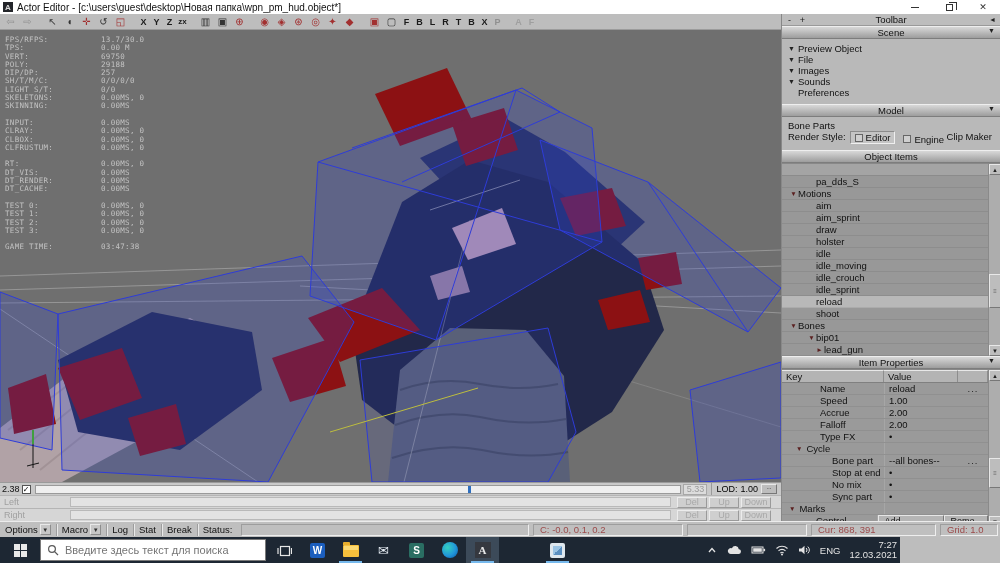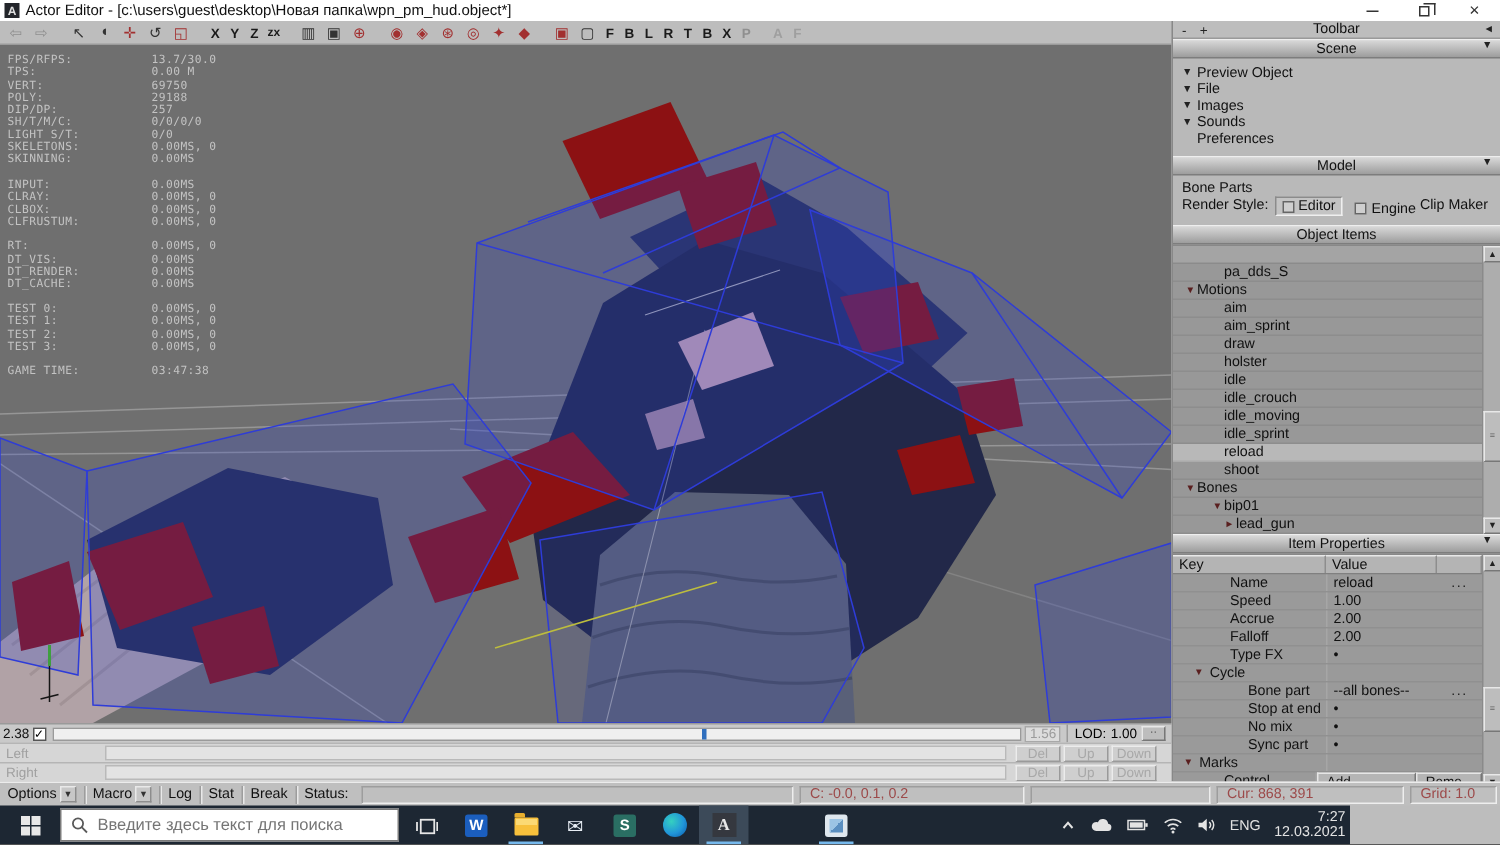--- a/index.html
+++ b/index.html
@@ -445,26 +445,26 @@
             <span>holster</span>
           </div>
 
           <div class="oi-row lvl2">
             <span class="tri"></span>
             <span>idle</span>
           </div>
 
           <div class="oi-row lvl2">
             <span class="tri"></span>
+            <span>idle_moving</span>
+          </div>
+
+          <div class="oi-row lvl2">
+            <span class="tri"></span>
             <span>idle_crouch</span>
-          </div>
-
-          <div class="oi-row lvl2">
-            <span class="tri"></span>
-            <span>idle_moving</span>
           </div>
 
           <div class="oi-row lvl2">
             <span class="tri"></span>
             <span>idle_sprint</span>
           </div>
 
           <div class="oi-row lvl2 selected">
             <span class="tri"></span>
             <span>reload</span>
@@ -628,21 +628,21 @@
       </div>
     </div>
   </div>
 
   <div class="anim-row">
     <span class="anim-val">2.38</span>
     <span class="cb">✓</span>
     <span class="anim-track">
         <span class="anim-tick"></span>
       </span>
-    <span class="anim-end">1.56</span>
+    <span class="anim-end">5.33</span>
     <span class="lodbox">
       <span>LOD:</span>
       <span>1.00</span>
       <span class="spin">··</span>
     </span>
   </div>
 
   <div class="lr-row" style="top:495px">
     <span class="lr-lab">Left</span>
     <span class="lr-field"></span>

